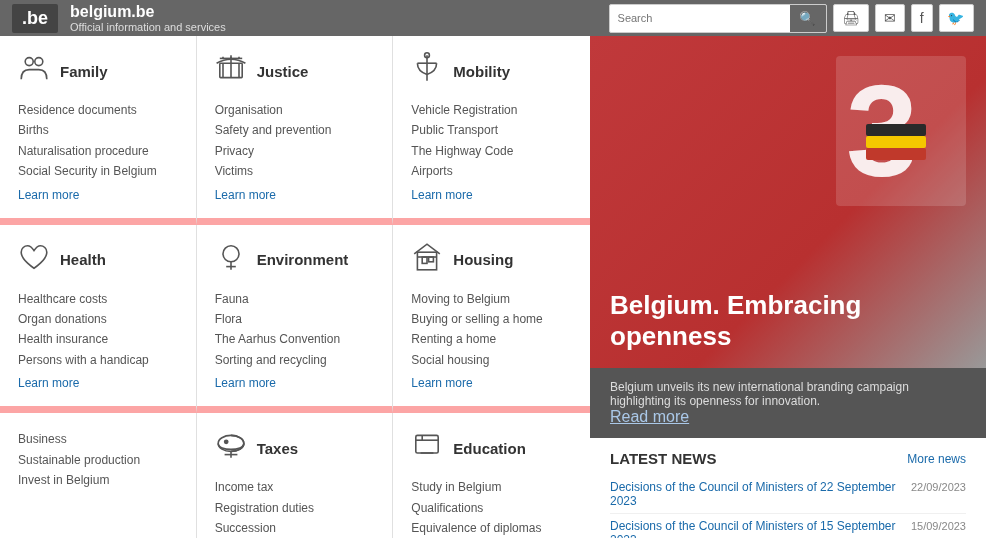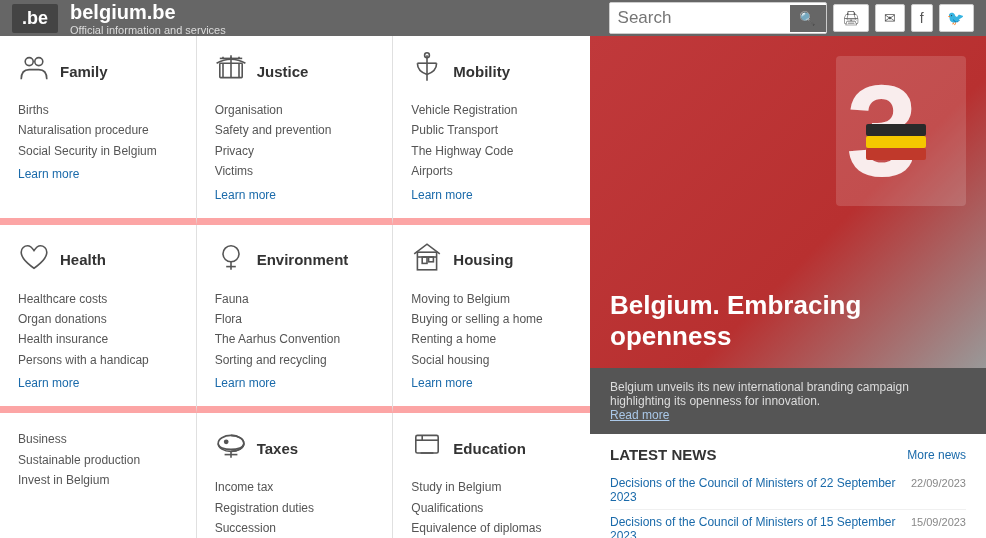--- a/index.html
+++ b/index.html
@@ -19,21 +19,21 @@
       font-size: 18px;
       font-weight: bold;
       padding: 4px 10px;
       margin-right: 12px;
       border-radius: 2px;
     }
     .site-title {
       color: white;
     }
     .site-title h1 {
-      font-size: 20px;
+      font-size: 16px;
       font-weight: bold;
     }
     .site-title p {
       font-size: 11px;
       color: #ddd;
     }
     .header-right {
       margin-left: auto;
       display: flex;
       align-items: center;
@@ -44,21 +44,21 @@
       align-items: center;
       background: white;
       border: 1px solid #ccc;
       border-radius: 2px;
       overflow: hidden;
     }
     .search-box input {
       border: none;
       outline: none;
       padding: 5px 8px;
-      font-size: 17px;
+      font-size: 11px;
       width: 180px;
     }
     .search-box button {
       background: #666;
       border: none;
       padding: 6px 10px;
       cursor: pointer;
       color: white;
     }
     .header-icon {
@@ -170,21 +170,21 @@
       background: #555;
       padding: 12px 20px;
       color: #ddd;
       font-size: 12px;
     }
     .hero-sub p {
       margin-bottom: 0;
     }
     .hero-sub a {
       color: #aac8e8;
-      font-size: 12px;
+      font-size: 16px;
     }
 
     
     .latest-news {
       background: white;
       padding: 12px 20px;
       flex: 1;
     }
     .latest-news-header {
       display: flex;
@@ -252,20 +252,21 @@
     <div class="category-grid" id="category-grid">
 
     <div class="category-cell"><div class="category-header">
             <span class="category-icon"><svg viewBox="0 0 40 40" width="32" height="32" fill="none" stroke="#555" stroke-width="2">
     <circle cx="14" cy="12" r="5"></circle>
     <circle cx="26" cy="12" r="5"></circle>
     <path d="M4 34 Q4 22 14 22 Q20 22 20 22 Q26 22 26 22 Q36 22 36 34"></path>
   </svg></span>
             <span class="category-title">Family</span>
           </div><ul class="category-links">
+            <li>Residence documents</li>
             <li>Births</li>
             <li>Naturalisation procedure</li>
             <li>Social Security in Belgium</li>
           </ul><a href="#" class="learn-more">Learn more</a></div>
         <div class="category-cell"><div class="category-header">
             <span class="category-icon"><svg viewBox="0 0 40 40" width="32" height="32" fill="none" stroke="#555" stroke-width="2">
     <rect x="6" y="14" width="28" height="18" rx="1"></rect>
     <line x1="6" y1="14" x2="6" y2="14"></line>
     <path d="M2 14 Q20 4 38 14"></path>
     <line x1="20" y1="4" x2="20" y2="32"></line>

